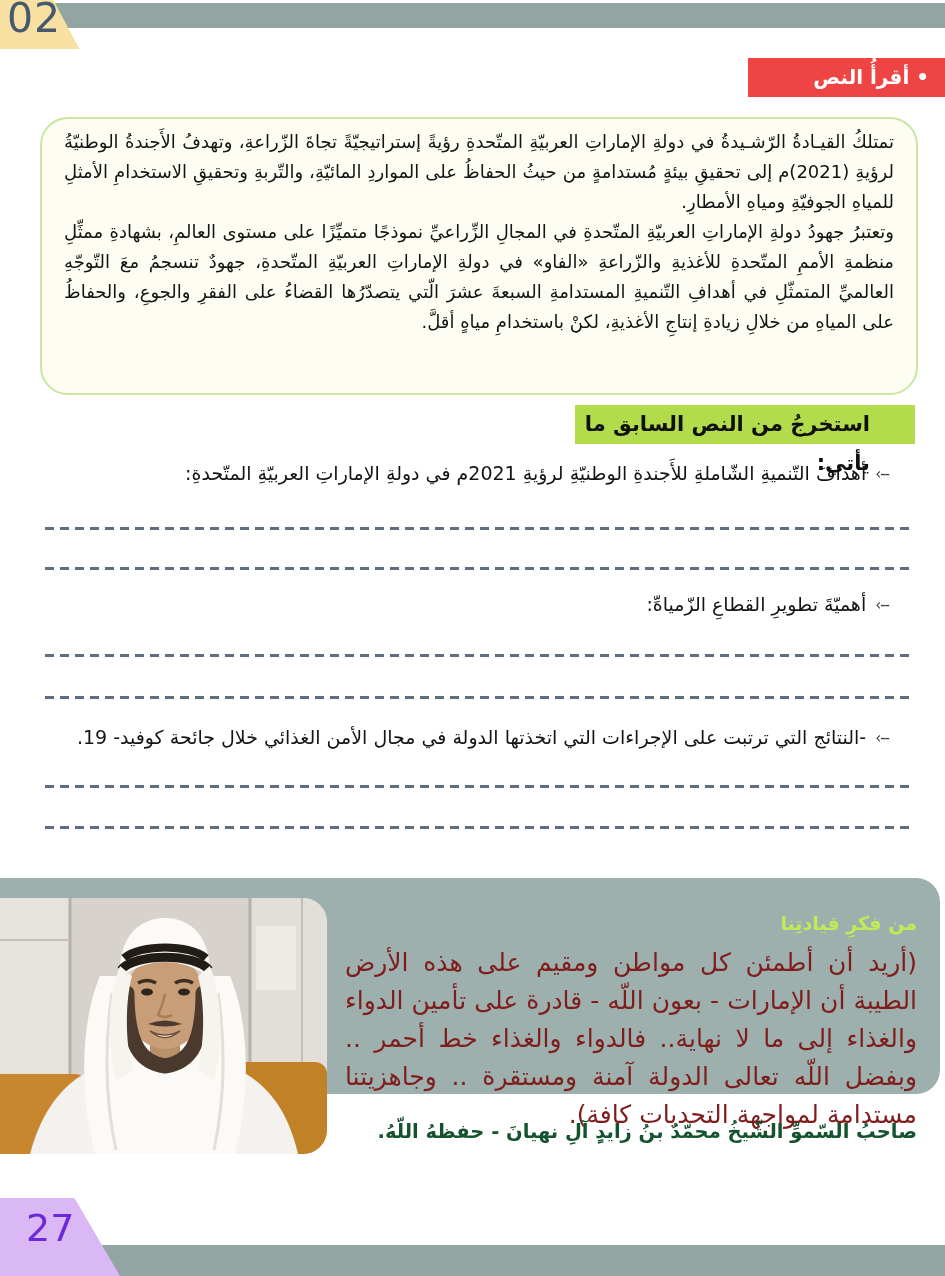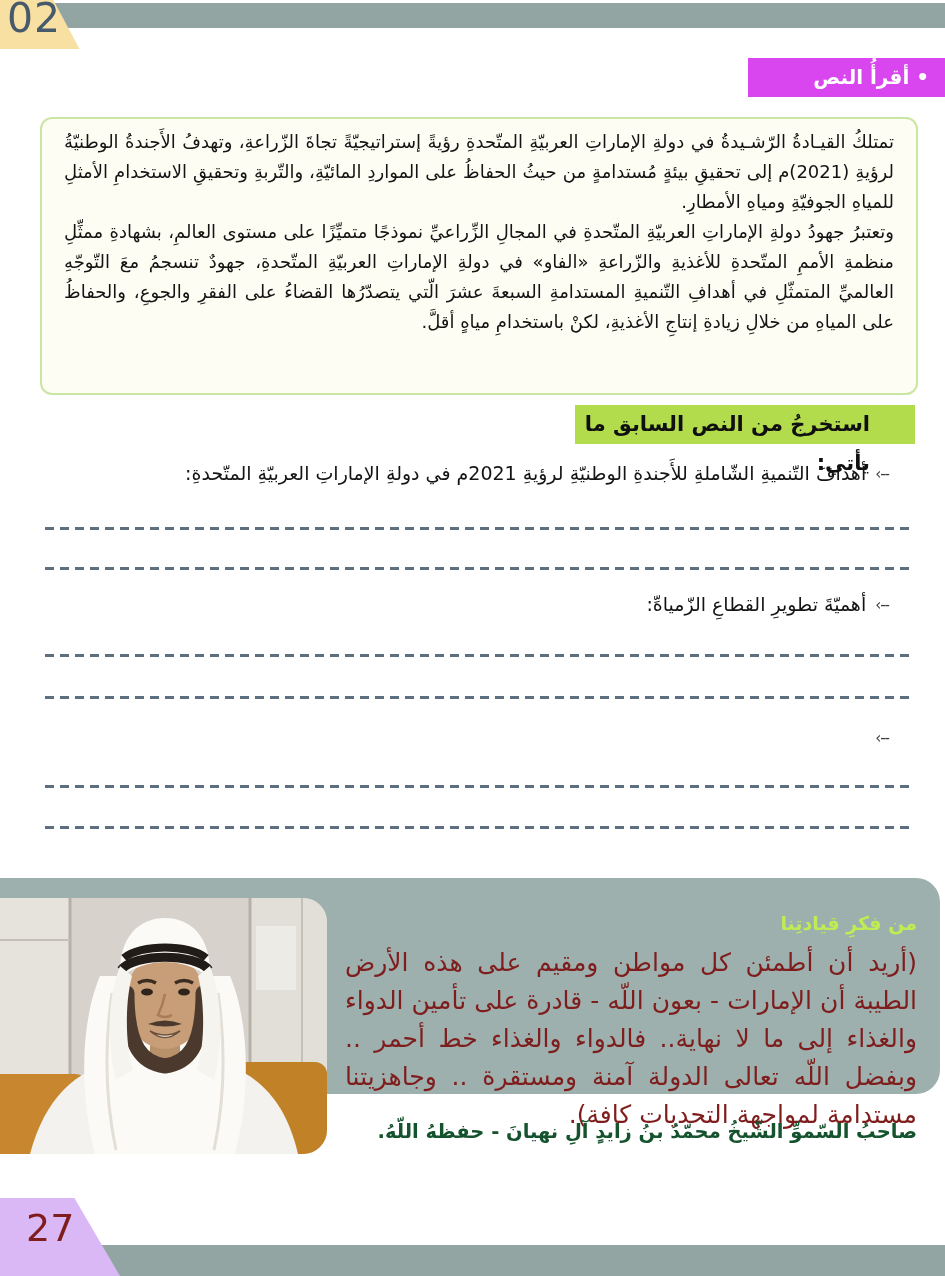--- a/index.html
+++ b/index.html
@@ -6,27 +6,27 @@
   html,body { background:#ffffff; }
   body { font-family:"DejaVu Sans", sans-serif; }
   .page { position:relative; width:945px; height:1276px; background:#fff; overflow:hidden; }
 
   
   .top-bar { position:absolute; left:52px; top:3px; width:893px; height:25px; background:#92a5a3; }
   .tab-top { position:absolute; left:0; top:0; width:82px; height:49px; background:#f8e0a3;
              clip-path:polygon(0 0, 65% 0, 97% 100%, 0 100%); }
   .page-num-top { position:absolute; left:7px; top:-6px; font-size:41px; color:#465a6c; letter-spacing:1px; }
 
-  .read-label { position:absolute; right:0; top:58px; width:197px; height:39px; background:#d946ef;
+  .read-label { position:absolute; right:0; top:58px; width:197px; height:39px; background:#ef4444;
                 color:#fff; font-weight:bold; font-size:20px; line-height:39px;
                 direction:rtl; padding-right:16px; }
 
   
   .text-box { position:absolute; left:40px; top:117px; width:878px; height:278px;
-              border:2.5px solid #c9e6a2; border-radius:12px; background:#fefdf4;
+              border:2.5px solid #c9e6a2; border-radius:28px; background:#fefdf4;
               padding:8px 22px 6px 22px; direction:rtl; text-align:justify;
               font-size:18px; line-height:30px; color:#141414; overflow:hidden; }
   .text-box p { margin:0; }
 
   
   .extract-header { position:absolute; left:575px; top:405px; width:340px; height:39px;
                     background:#b2dc4b; color:#101010; font-weight:bold; font-size:21px;
                     line-height:39px; direction:rtl; padding-right:45px; }
 
   
@@ -50,21 +50,21 @@
                  text-align:justify; font-size:25px; line-height:38px; color:#7f1d1d; }
   .panel-attrib { position:absolute; left:345px; top:242px; width:572px; direction:rtl;
                   text-align:right; color:#14532d; font-weight:bold; font-size:19.5px; }
 
   
   .footer-copy { position:absolute; right:14px; top:1221px; direction:rtl; font-size:11px;
                  font-weight:bold; color:#111; }
   .bottom-bar { position:absolute; left:0; top:1245px; width:945px; height:31px; background:#92a5a3; }
   .tab-bottom { position:absolute; left:0; top:1198px; width:120px; height:78px; background:#dab8f6;
                 clip-path:polygon(0 0, 62% 0, 100% 100%, 0 100%); }
-  .page-num-bottom { position:absolute; left:26px; top:8px; font-size:38px; color:#7f1d1d; }
+  .page-num-bottom { position:absolute; left:26px; top:8px; font-size:38px; color:#6d28d9; }
 </style>
 </head>
 <body>
 
 <div class="page">
 
   <div class="top-bar"></div>
   <div class="tab-top"></div>
   <div class="page-num-top">02</div>
 
@@ -86,20 +86,21 @@
 
   <div class="question" style="top:593px;">
     <span class="qbullet">‹--</span>
     <span class="qtext">أهميّةَ تطويرِ القطاعِ الزّمياهِّ:</span>
   </div>
   <div class="dash-line" style="top:654px;"></div>
   <div class="dash-line" style="top:696px;"></div>
 
   <div class="question" style="top:726px; left:10px;">
     <span class="qbullet">‹--</span>
+    <span class="qtext">-النتائج التي ترتبت على الإجراءات التي اتخذتها الدولة في مجال الأمن الغذائي خلال جائحة كوفيد- 19.</span>
   </div>
   <div class="dash-line" style="top:785px;"></div>
   <div class="dash-line" style="top:826px;"></div>
 
   <div class="panel">
     <div class="photo">
       <svg width="327" height="256" viewBox="0 0 327 256" preserveAspectRatio="none">
         <rect width="327" height="256" fill="#d7d3cc"></rect>
         <rect x="0" y="0" width="70" height="182" fill="#e6e3dd"></rect>
         <rect x="250" y="0" width="77" height="172" fill="#e2dfd8"></rect>

